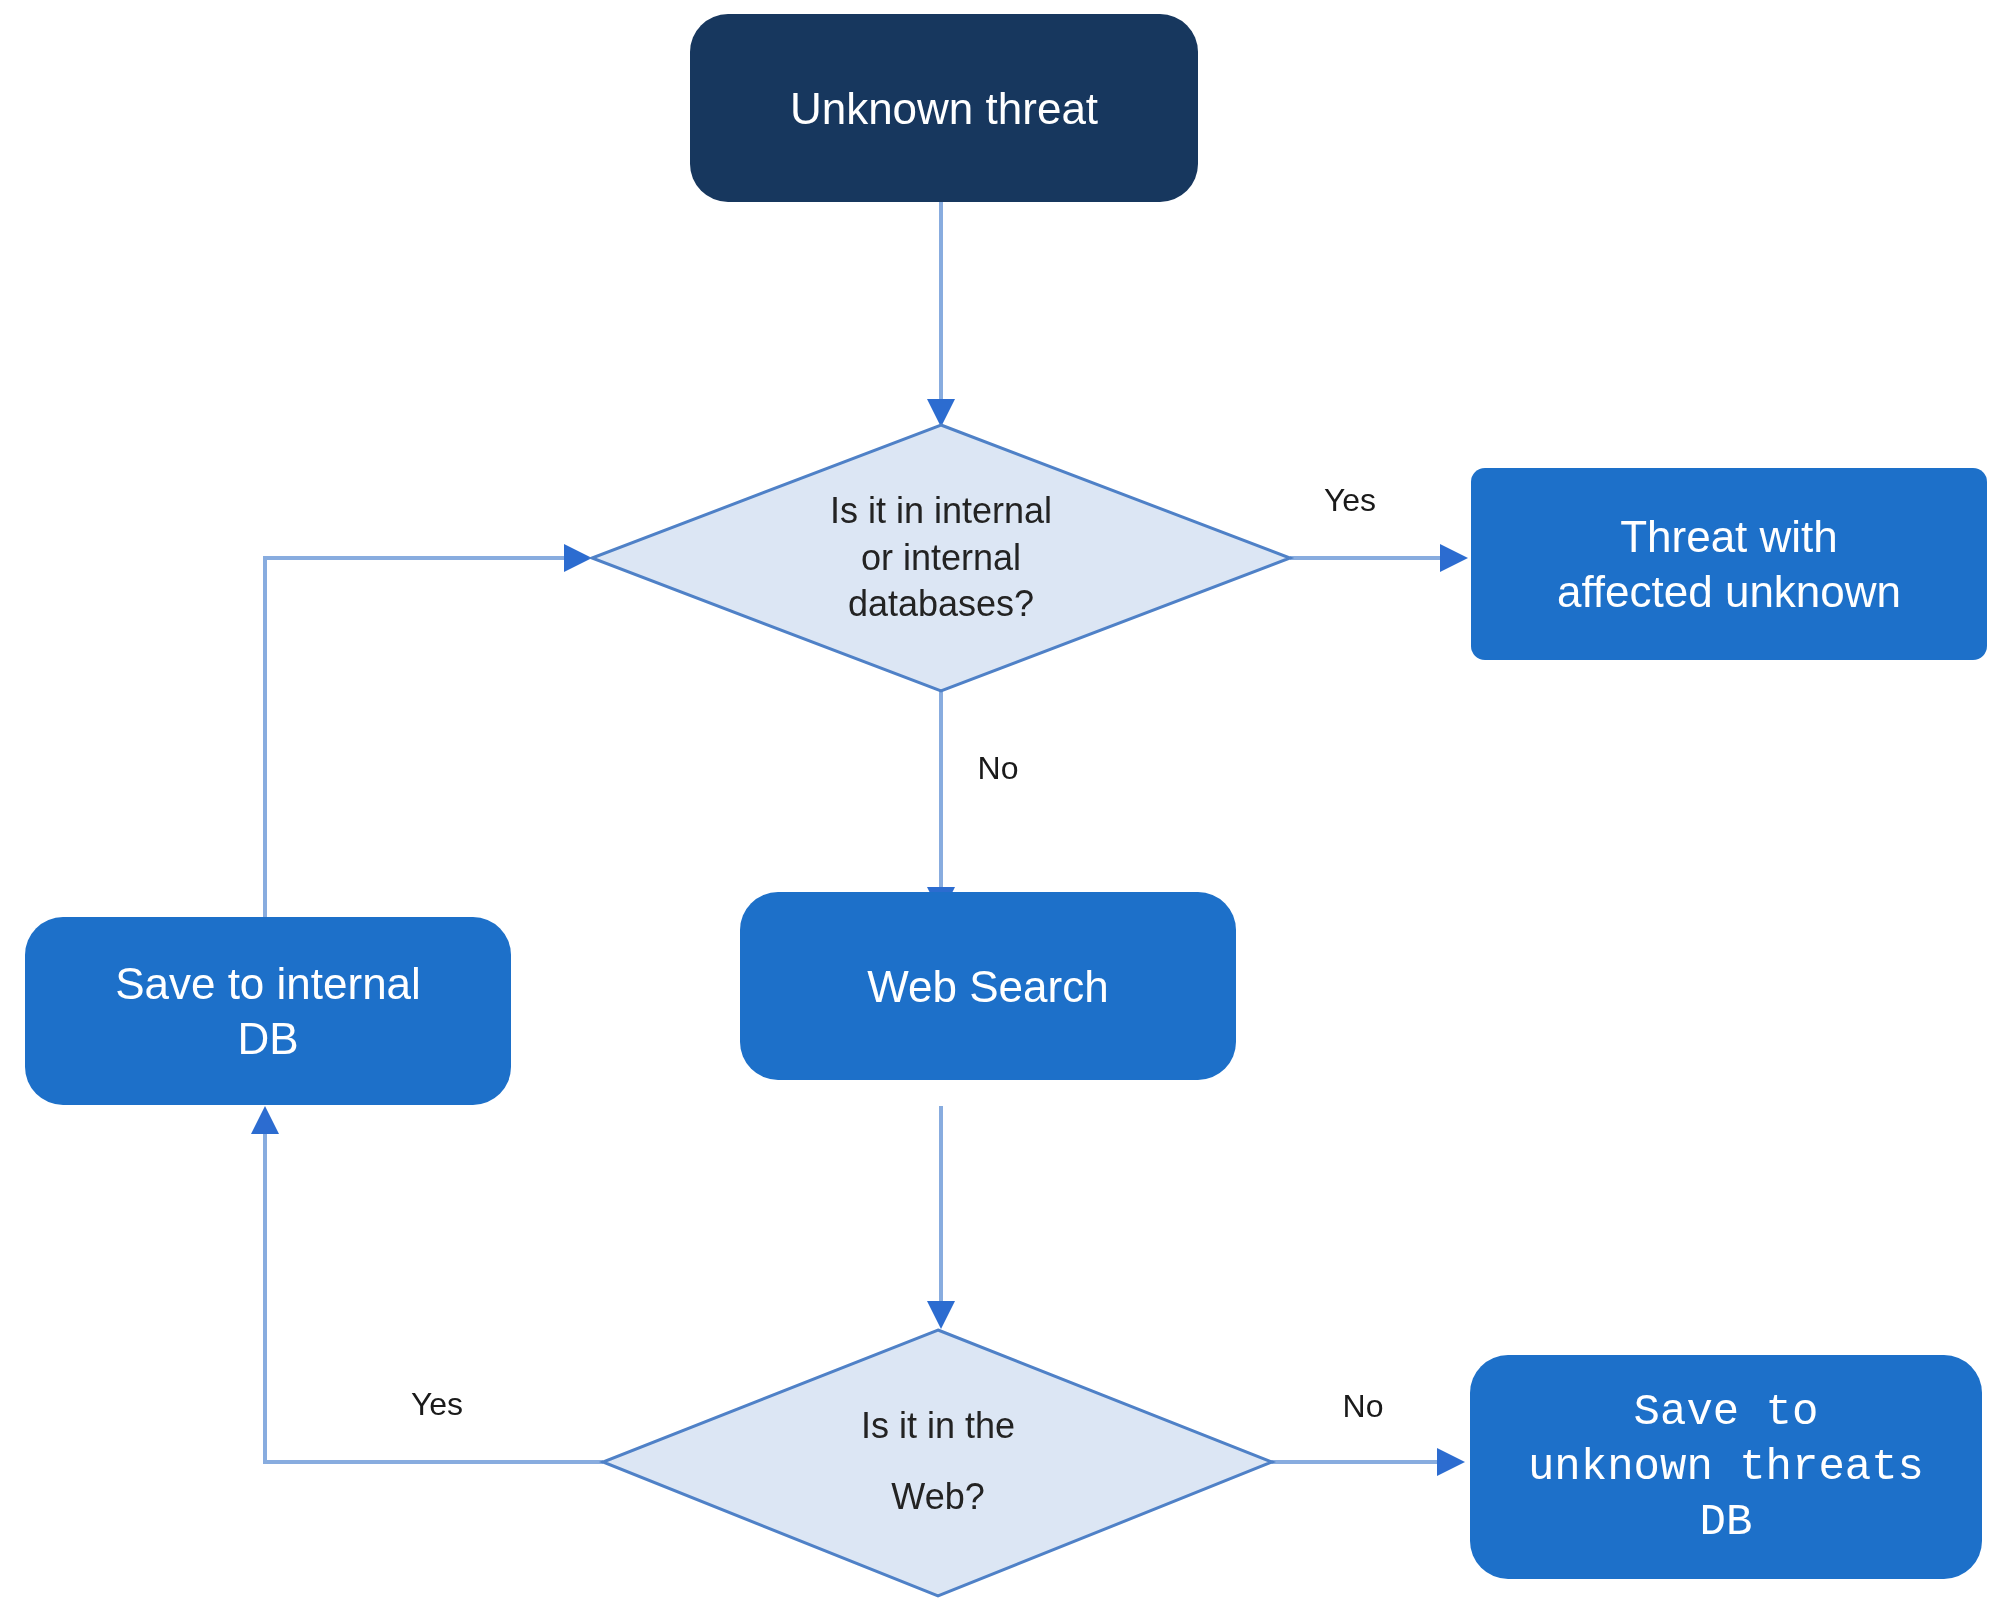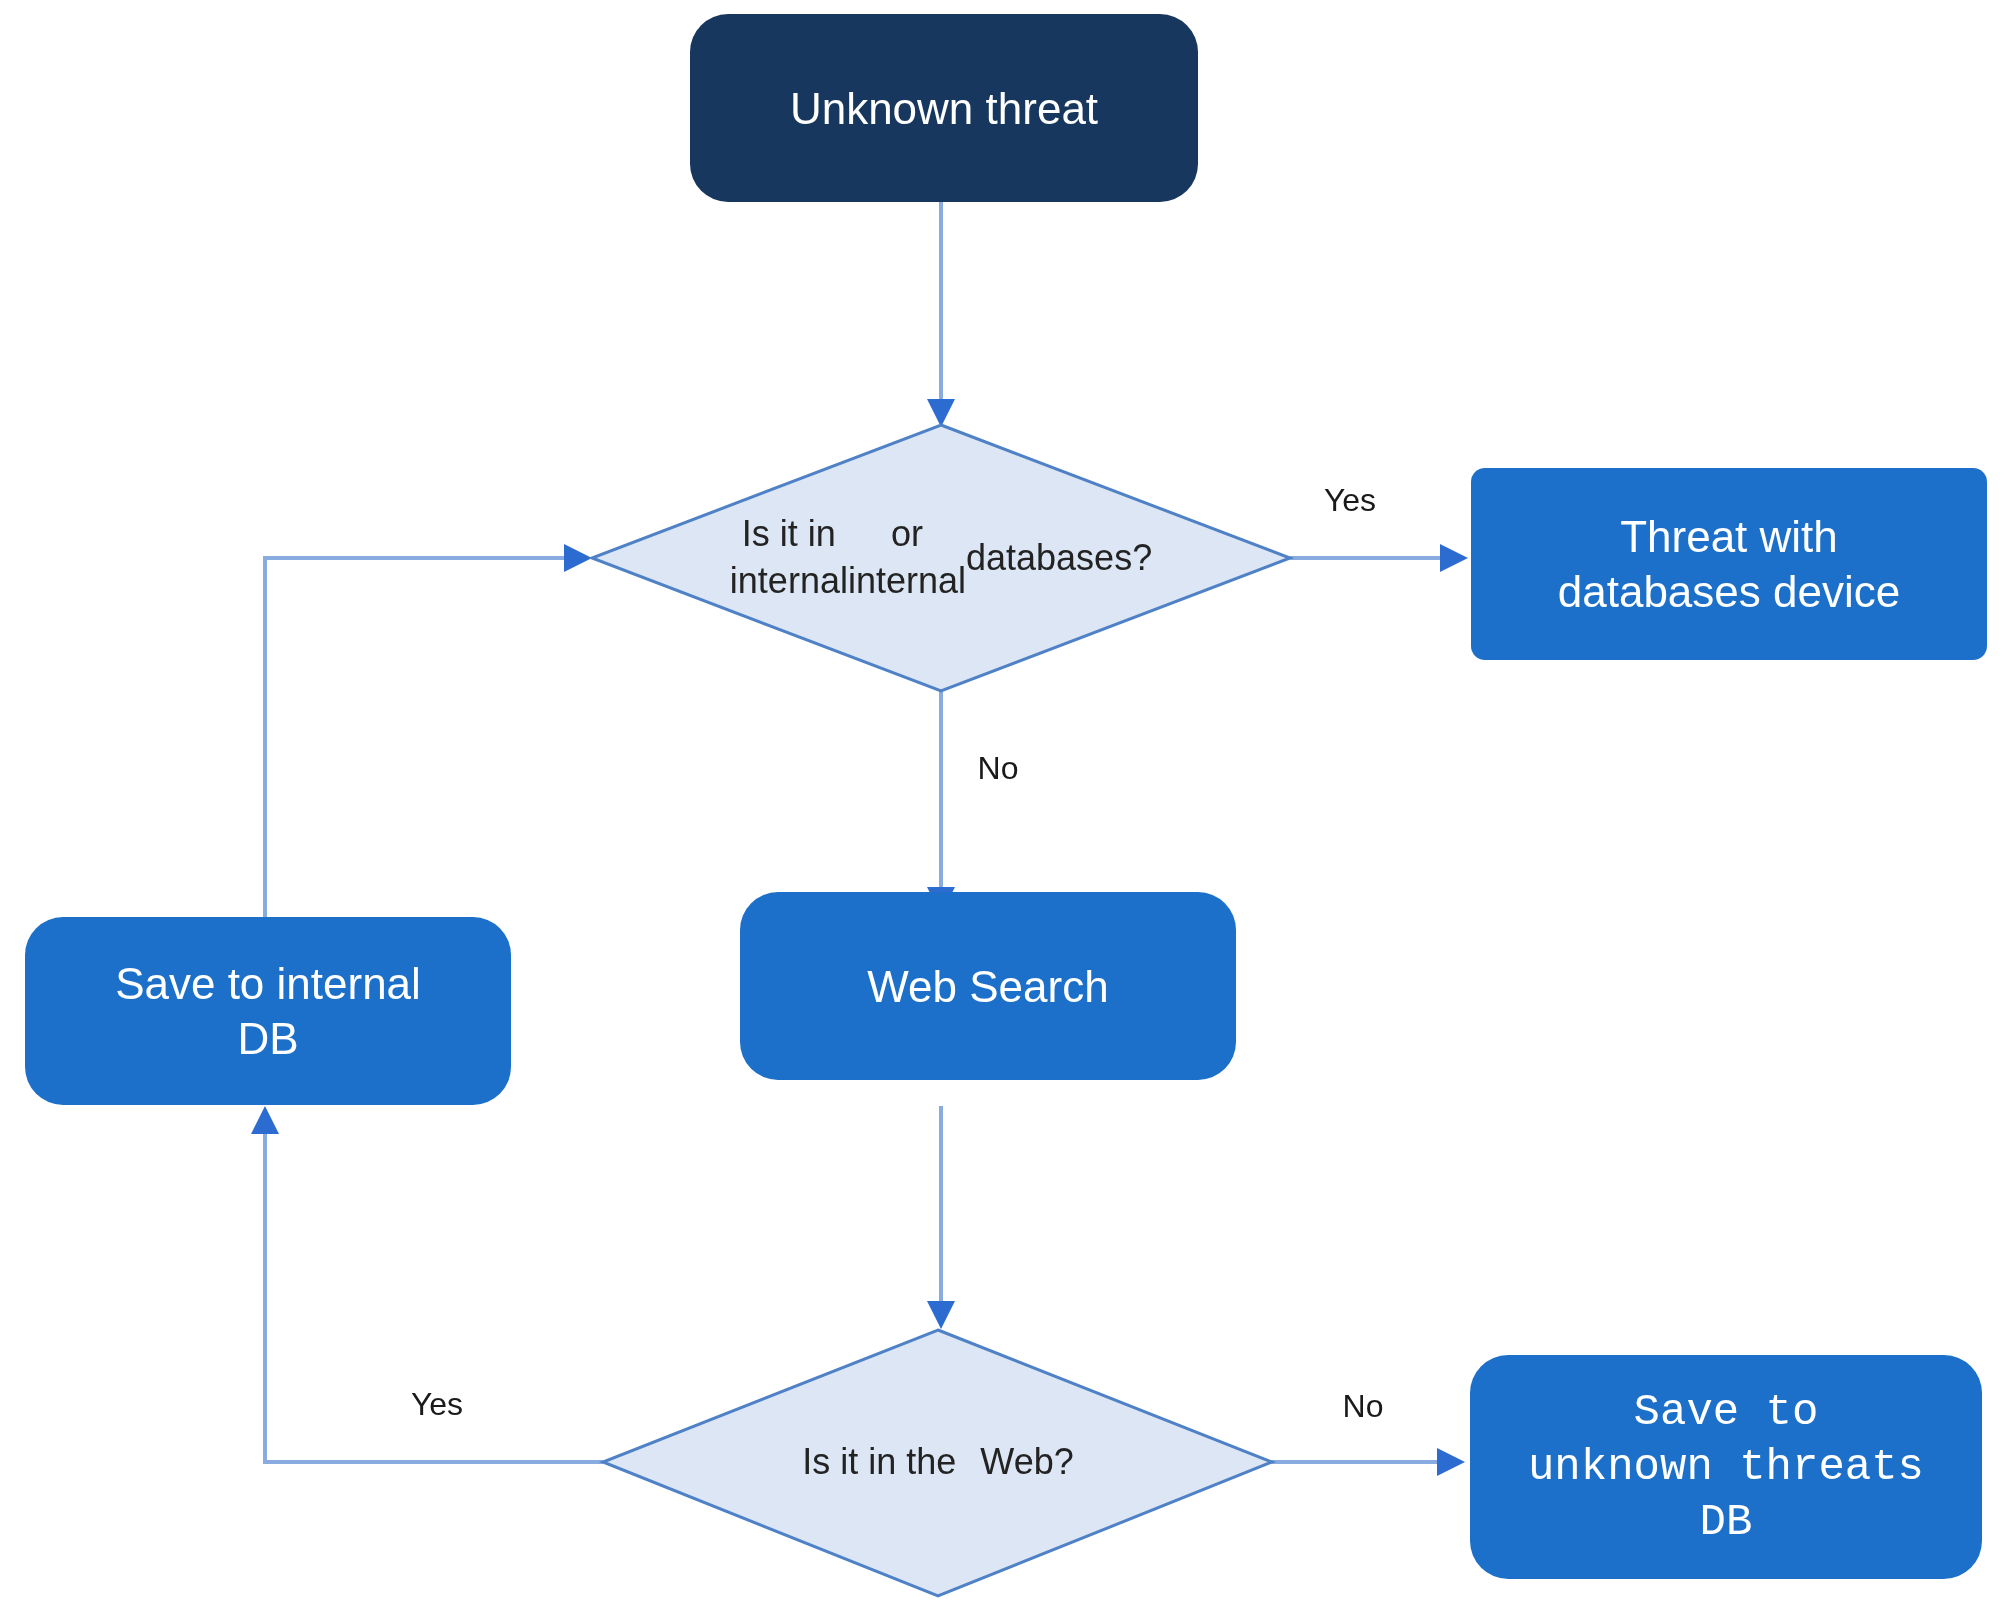--- a/index.html
+++ b/index.html
@@ -30,21 +30,21 @@
     position:absolute;
     display:flex;flex-direction:column;align-items:center;justify-content:center;
     border-radius:38px;
     background:var(--process-node-fill);
     color:var(--node-text);
     font-size:44px;line-height:1.25;text-align:center;
   }
   .node.start{background:var(--start-node-fill);}
   .decision-label{
     position:absolute;
-    display:flex;align-items:center;justify-content:center;
+    display:flex;flex-direction:column;align-items:center;justify-content:center;
     color:var(--decision-text);
     font-size:36px;line-height:1.3;text-align:center;
   }
   .edge-label{
     position:absolute;
     color:var(--edge-label-text);
     font-size:32px;line-height:1;
     text-align:center;
   }
 </style>
@@ -93,21 +93,21 @@
   </div>
 
   <div class="decision-label" style="left:741px;top:455px;width:400px;height:206px;">
     <span>Is it in internal</span>
     <span>or internal</span>
     <span>databases?</span>
   </div>
 
   <div class="node" style="left:1471px;top:468px;width:516px;height:192px;border-radius:14px;">
     <span>Threat with</span>
-    <span>databases device</span>
+    <span>affected unknown</span>
   </div>
 
   <div class="node" style="left:694px;top:892px;width:496px;height:188px;margin-left:46px;">
     <span>Web Search</span>
   </div>
 
   <div class="node" style="left:25px;top:917px;width:486px;height:188px;">
     <span>Save to internal</span>
     <span>DB</span>
   </div>

